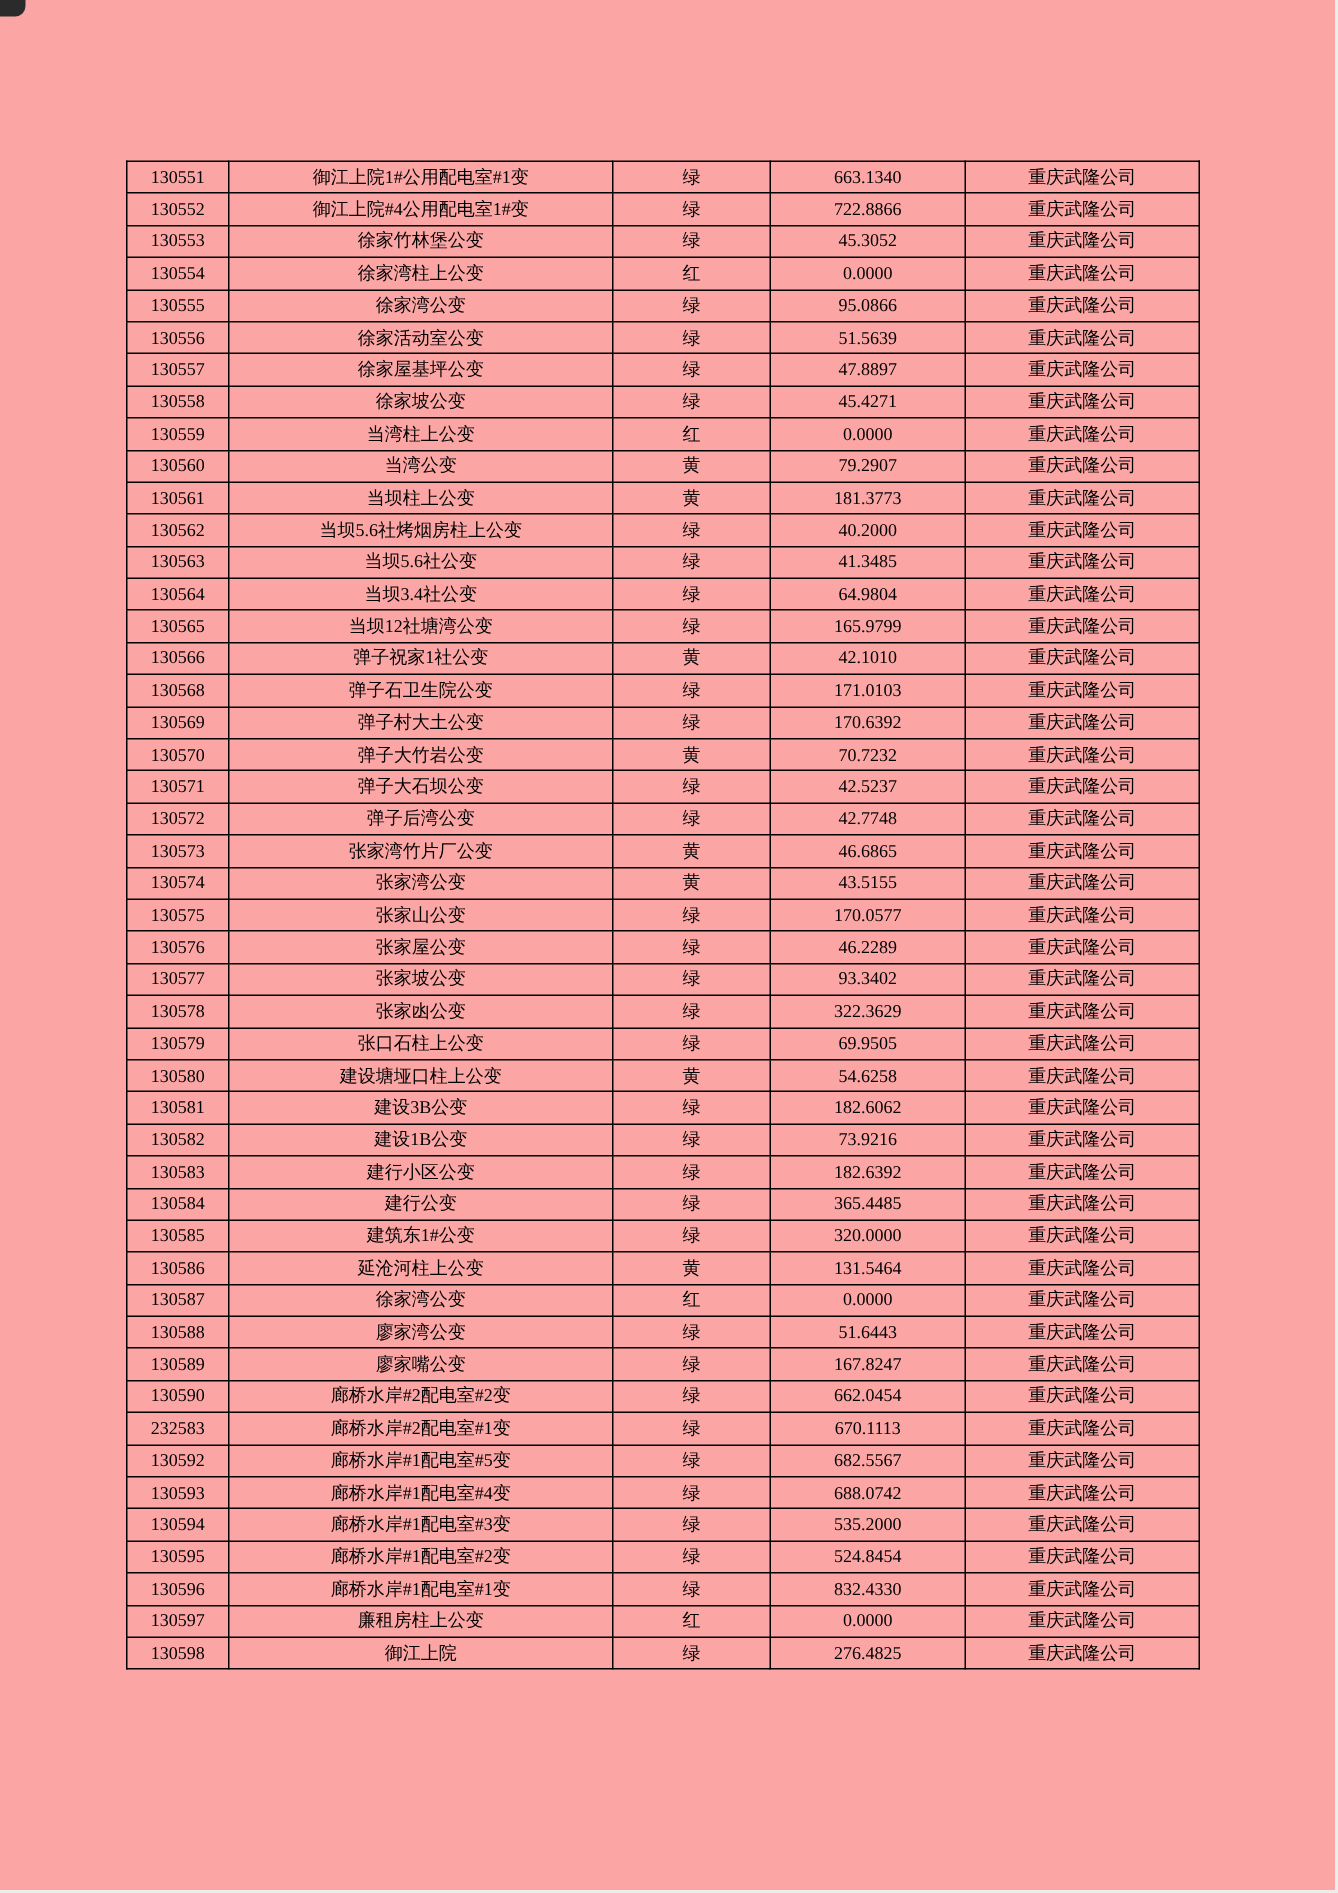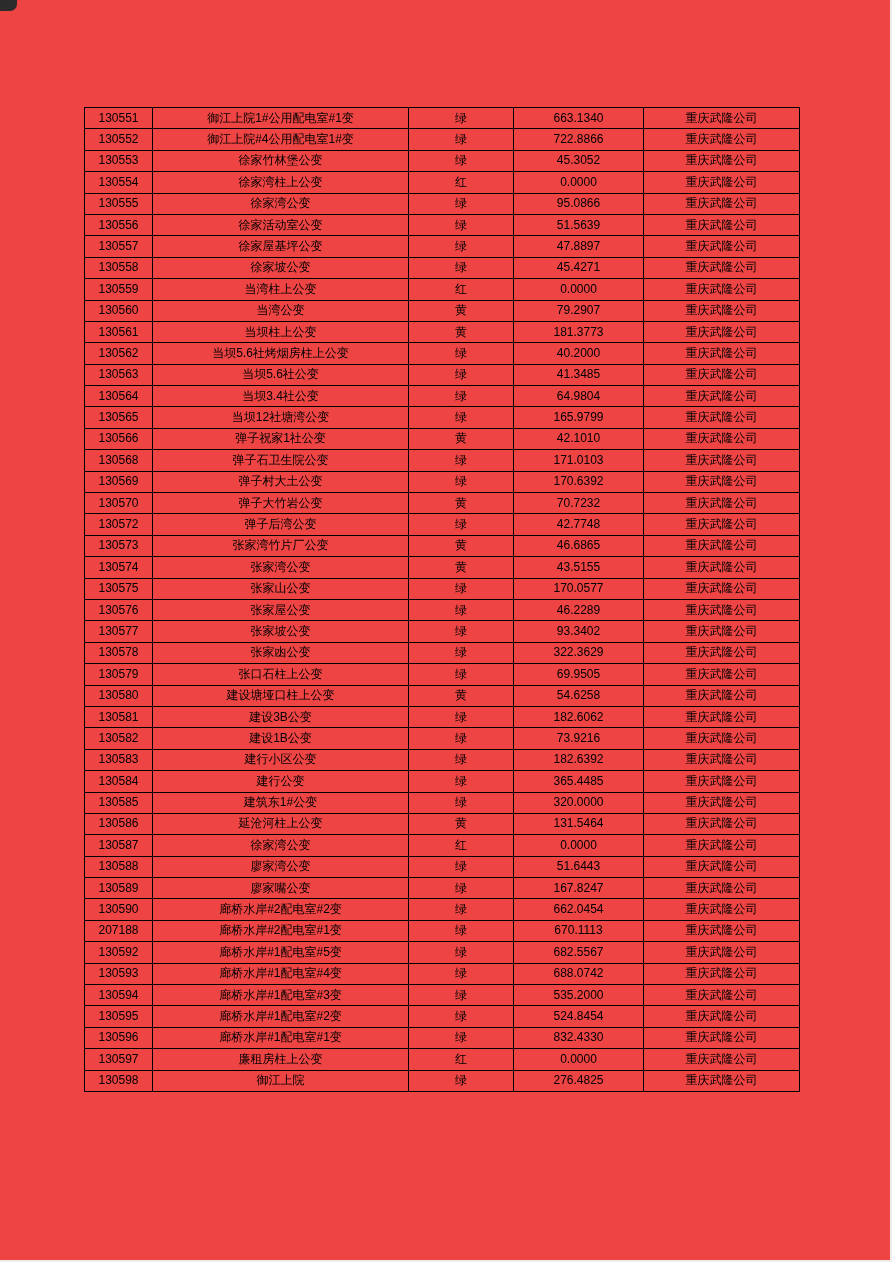--- a/index.html
+++ b/index.html
@@ -5,21 +5,22 @@
   html,body{margin:0;padding:0;}
   body{
     width:892px;height:1262px;
     background:#fafafa;
     font-family:"Liberation Sans","DejaVu Sans",sans-serif;
     position:relative;
     overflow:hidden;
   }
   .page{
     position:absolute;inset:0;
-    background:#ef4444;
+    background:#fca5a5;
+    font-family:Liberation Serif, serif;
   }
   .corner-mark{
     position:absolute;top:0;left:0;
     width:17px;height:11px;
     background:#2b2b2b;
     border-bottom-right-radius:7px;
   }
   .edge-shade-right{
     position:absolute;top:0;right:0;width:2px;height:100%;
     background:#ededed;
@@ -196,20 +197,27 @@
           <td>重庆武隆公司</td>
         </tr>
         <tr>
           <td>130570</td>
           <td>弹子大竹岩公变</td>
           <td>黄</td>
           <td>70.7232</td>
           <td>重庆武隆公司</td>
         </tr>
         <tr>
+          <td>130571</td>
+          <td>弹子大石坝公变</td>
+          <td>绿</td>
+          <td>42.5237</td>
+          <td>重庆武隆公司</td>
+        </tr>
+        <tr>
           <td>130572</td>
           <td>弹子后湾公变</td>
           <td>绿</td>
           <td>42.7748</td>
           <td>重庆武隆公司</td>
         </tr>
         <tr>
           <td>130573</td>
           <td>张家湾竹片厂公变</td>
           <td>黄</td>
@@ -329,21 +337,21 @@
           <td>重庆武隆公司</td>
         </tr>
         <tr>
           <td>130590</td>
           <td>廊桥水岸#2配电室#2变</td>
           <td>绿</td>
           <td>662.0454</td>
           <td>重庆武隆公司</td>
         </tr>
         <tr>
-          <td>207188</td>
+          <td>232583</td>
           <td>廊桥水岸#2配电室#1变</td>
           <td>绿</td>
           <td>670.1113</td>
           <td>重庆武隆公司</td>
         </tr>
         <tr>
           <td>130592</td>
           <td>廊桥水岸#1配电室#5变</td>
           <td>绿</td>
           <td>682.5567</td>

